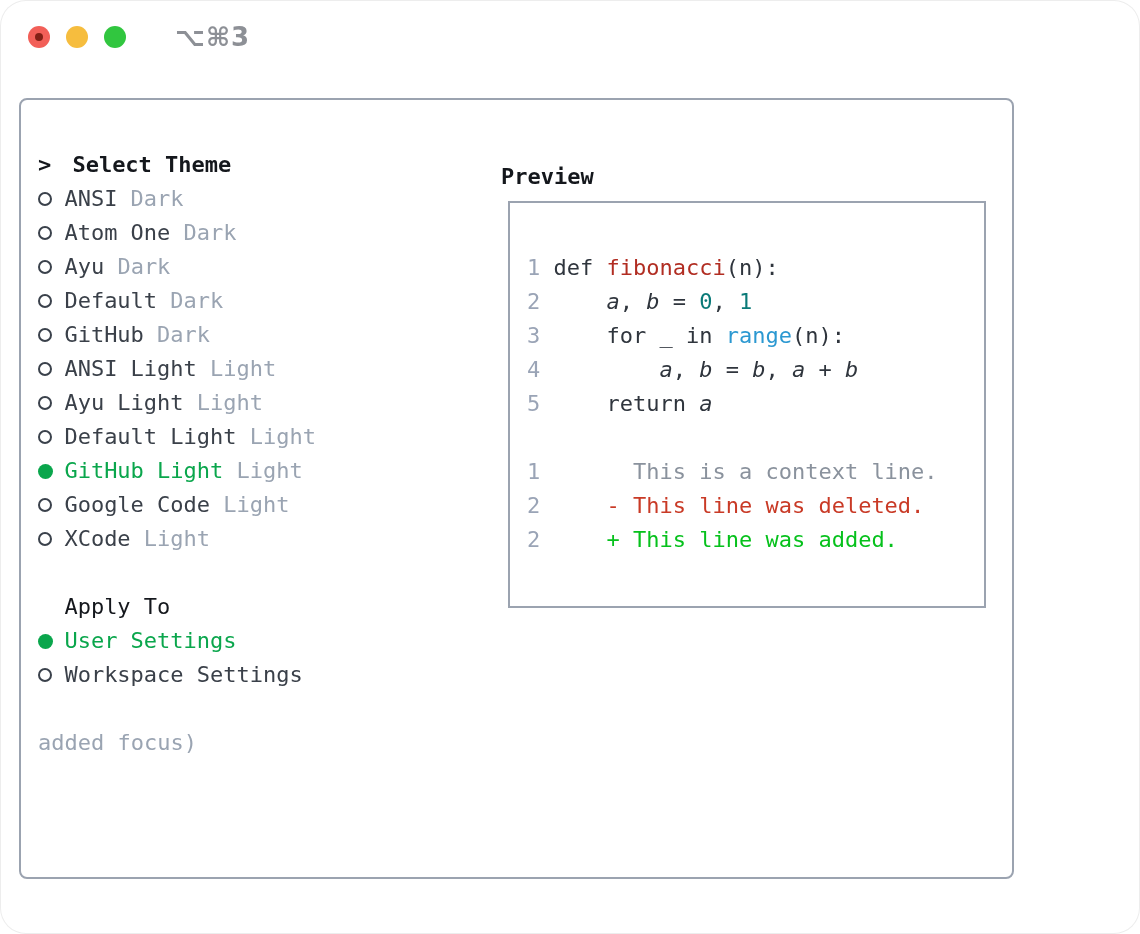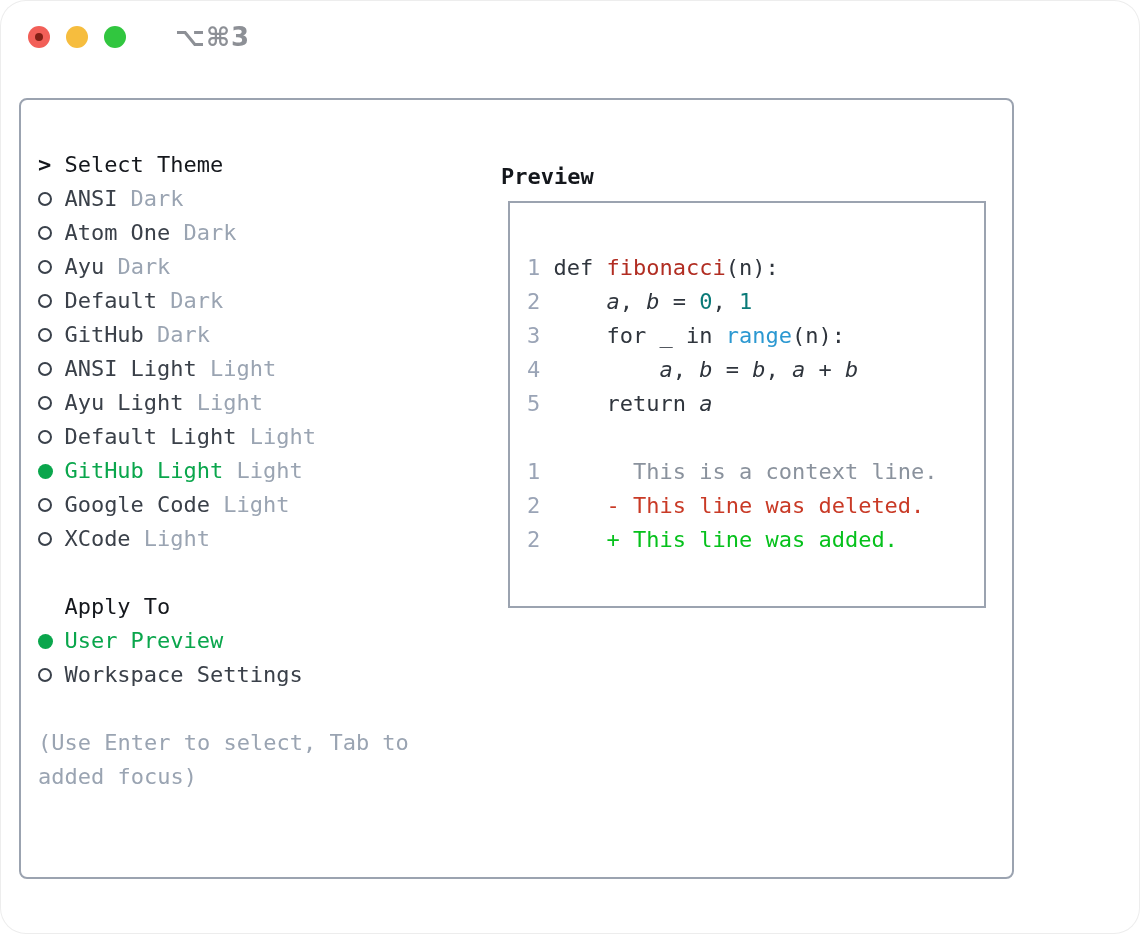--- a/index.html
+++ b/index.html
@@ -54,21 +54,21 @@
     border:2px solid var(--panel-border);border-radius:8px;background:#fff;
   }
   
   .left-col{position:absolute;left:17px;top:48px;width:450px;}
   .row{display:flex;align-items:center;height:34px;font-size:22px;line-height:34px;white-space:pre;}
   .cell{width:26.4px;display:flex;align-items:center;flex:none;}
   .prefix{font-weight:700;color:var(--header-text);font-size:22px;}
   .dot{width:14px;height:14px;border:2px solid #3a414b;border-radius:50%;}
   .dot.selected{width:15px;height:15px;border:none;background:var(--accent);}
   .label{color:var(--item-text);}
-  .row.header .label{color:var(--header-text);font-weight:400;}
+  .row.header .label{color:var(--header-text);font-weight:700;margin-left:8px;}
   .row.subheader .label{color:var(--header-text);}
   .row.selected .label{color:var(--accent);}
   .tag{color:var(--muted);}
   .row.hint{color:var(--muted);}
   .spacer{height:34px;}
   
   .preview-title{
     position:absolute;left:480px;top:60px;height:34px;
     font-size:22px;line-height:34px;font-weight:700;color:var(--header-text);
   }
@@ -128,27 +128,26 @@
         </div>
 
       <div class="spacer"></div>
 
       <div class="row subheader">
         <span class="cell"></span>
         <span class="label">Apply To</span>
       </div>
 
       <div id="apply-items">
-          <div class="row selected"><span class="cell"><span class="dot selected"></span></span><span class="label">User Preview</span></div>
+          <div class="row selected"><span class="cell"><span class="dot selected"></span></span><span class="label">User Settings</span></div>
           <div class="row"><span class="cell"><span class="dot"></span></span><span class="label">Workspace Settings</span></div>
         </div>
 
       <div class="spacer"></div>
 
-      <div class="row hint"><span>(Use Enter to select, Tab to</span></div>
       <div class="row hint"><span>added focus)</span></div>
     </div>
 
     <div class="preview-title">Preview</div>
 
     <div class="preview-box">
       <pre id="code"><span><span class="ln">1</span><span class="tk-plain"> def </span><span class="tk-fn">fibonacci</span><span class="tk-plain">(n):</span></span>
 <span><span class="ln">2</span><span class="tk-plain">     </span><span class="tk-var">a</span><span class="tk-plain">, </span><span class="tk-var">b</span><span class="tk-plain"> = </span><span class="tk-num">0</span><span class="tk-plain">, </span><span class="tk-num">1</span></span>
 <span><span class="ln">3</span><span class="tk-plain">     for _ in </span><span class="tk-bi">range</span><span class="tk-plain">(n):</span></span>
 <span><span class="ln">4</span><span class="tk-plain">         </span><span class="tk-var">a</span><span class="tk-plain">, </span><span class="tk-var">b</span><span class="tk-plain"> = </span><span class="tk-var">b</span><span class="tk-plain">, </span><span class="tk-var">a</span><span class="tk-plain"> + </span><span class="tk-var">b</span></span>

